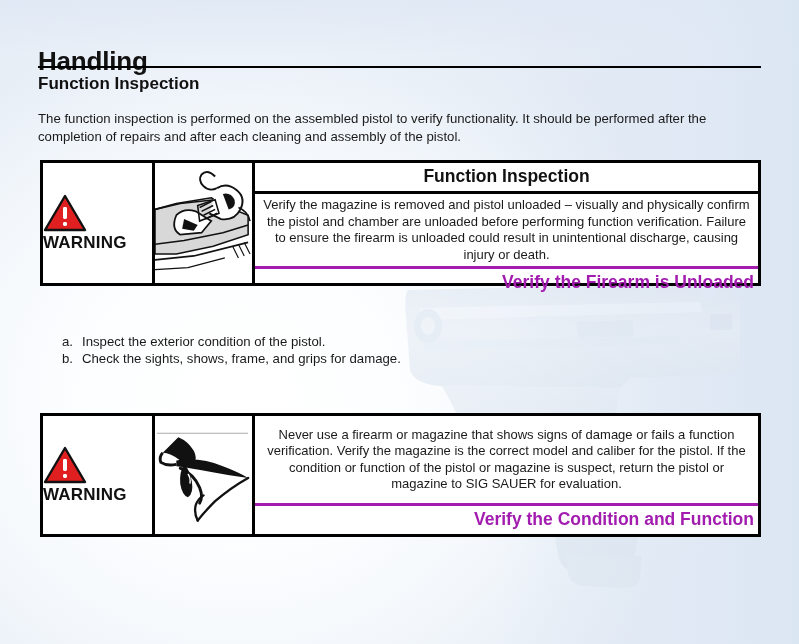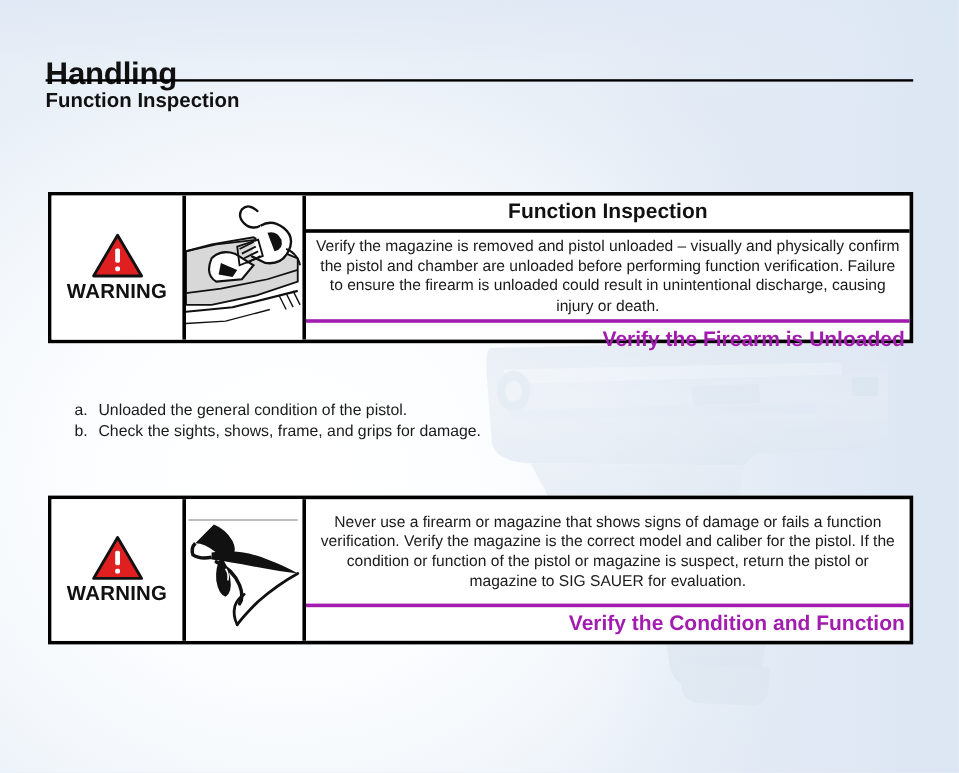--- a/index.html
+++ b/index.html
@@ -131,21 +131,21 @@
   #wtable-1 { left: 40px; top: 160px; width: 721px; height: 126px; }
   #wtable-2 { left: 40px; top: 413px; width: 721px; height: 124px; }
 
   .cell-warning {
     width: 112px;
     flex: none;
     border-right: 3px solid #000000;
     box-sizing: border-box;
     display: flex;
     flex-direction: column;
-    align-items: center;
+    align-items: flex-start;
     justify-content: center;
     background: #ffffff;
   }
   .warn-tri { width: 44px; height: 38px; display: block; }
   .warn-word {
     font-size: 17px;
     font-weight: bold;
     color: #111111;
     letter-spacing: 0.2px;
     margin-top: 1px;
@@ -241,20 +241,21 @@
 
     <path d="M186 276 L262 278 L260 300 Q258 310 244 310 L202 308 Q190 306 188 296 Z" fill="#dde6f0"></path>
   </svg>
 
   <div id="content">
 
     <div class="h1">Handling</div>
     <div class="rule"></div>
     <div class="h2">Function Inspection</div>
 
+    <div class="para">The function inspection is performed on the assembled pistol to verify functionality. It should be performed after the completion of repairs and after each cleaning and assembly of the pistol.</div>
 
     <div class="wtable" id="wtable-1">
 
       <div class="cell-warning">
         <svg class="warn-tri" viewBox="0 0 44 38" xmlns="http://www.w3.org/2000/svg">
           <path d="M22 2 L42 36 L2 36 Z" fill="#e02020" stroke="#111111" stroke-width="2.4" stroke-linejoin="round"></path>
           <rect x="20" y="13" width="4" height="12" rx="1.4" fill="#ffffff"></rect>
           <rect x="20" y="28" width="4" height="4" rx="1.4" fill="#ffffff"></rect>
         </svg>
         <div class="warn-word">WARNING</div>
@@ -291,21 +292,21 @@
         <div class="row-title">Function Inspection</div>
         <div class="row-text">Verify the magazine is removed and pistol unloaded – visually and physically confirm the pistol and chamber are unloaded before performing function verification. Failure to ensure the firearm is unloaded could result in unintentional discharge, causing injury or death.</div>
         <div class="row-footer">Verify the Firearm is Unloaded</div>
       </div>
 
     </div>
 
     <ul class="sublist">
       <li>
         <span class="marker">a.</span>
-        <span>Unloaded the general condition of the pistol.</span>
+        <span>Inspect the exterior condition of the pistol.</span>
       </li>
       <li>
         <span class="marker">b.</span>
         <span>Check the sights, shows, frame, and grips for damage.</span>
       </li>
     </ul>
 
     <div class="wtable" id="wtable-2">
 
       <div class="cell-warning">

